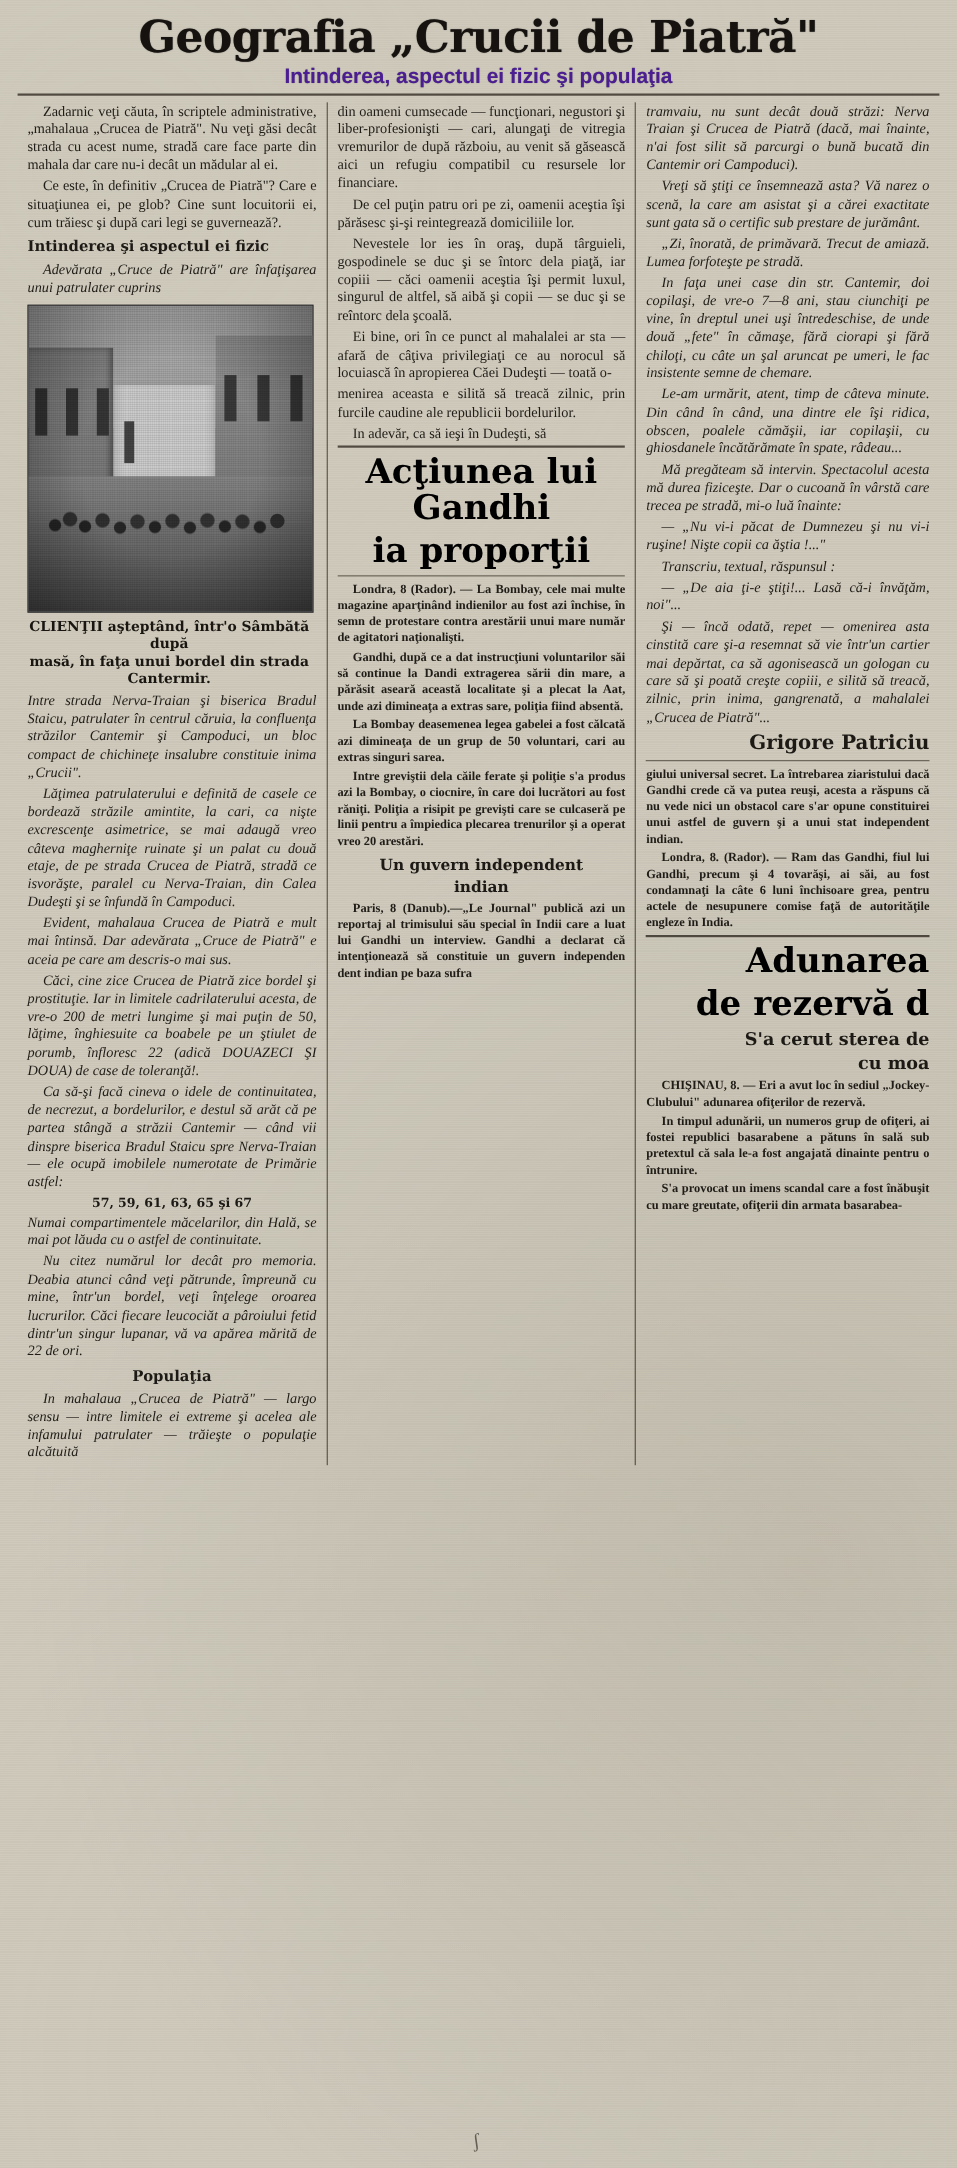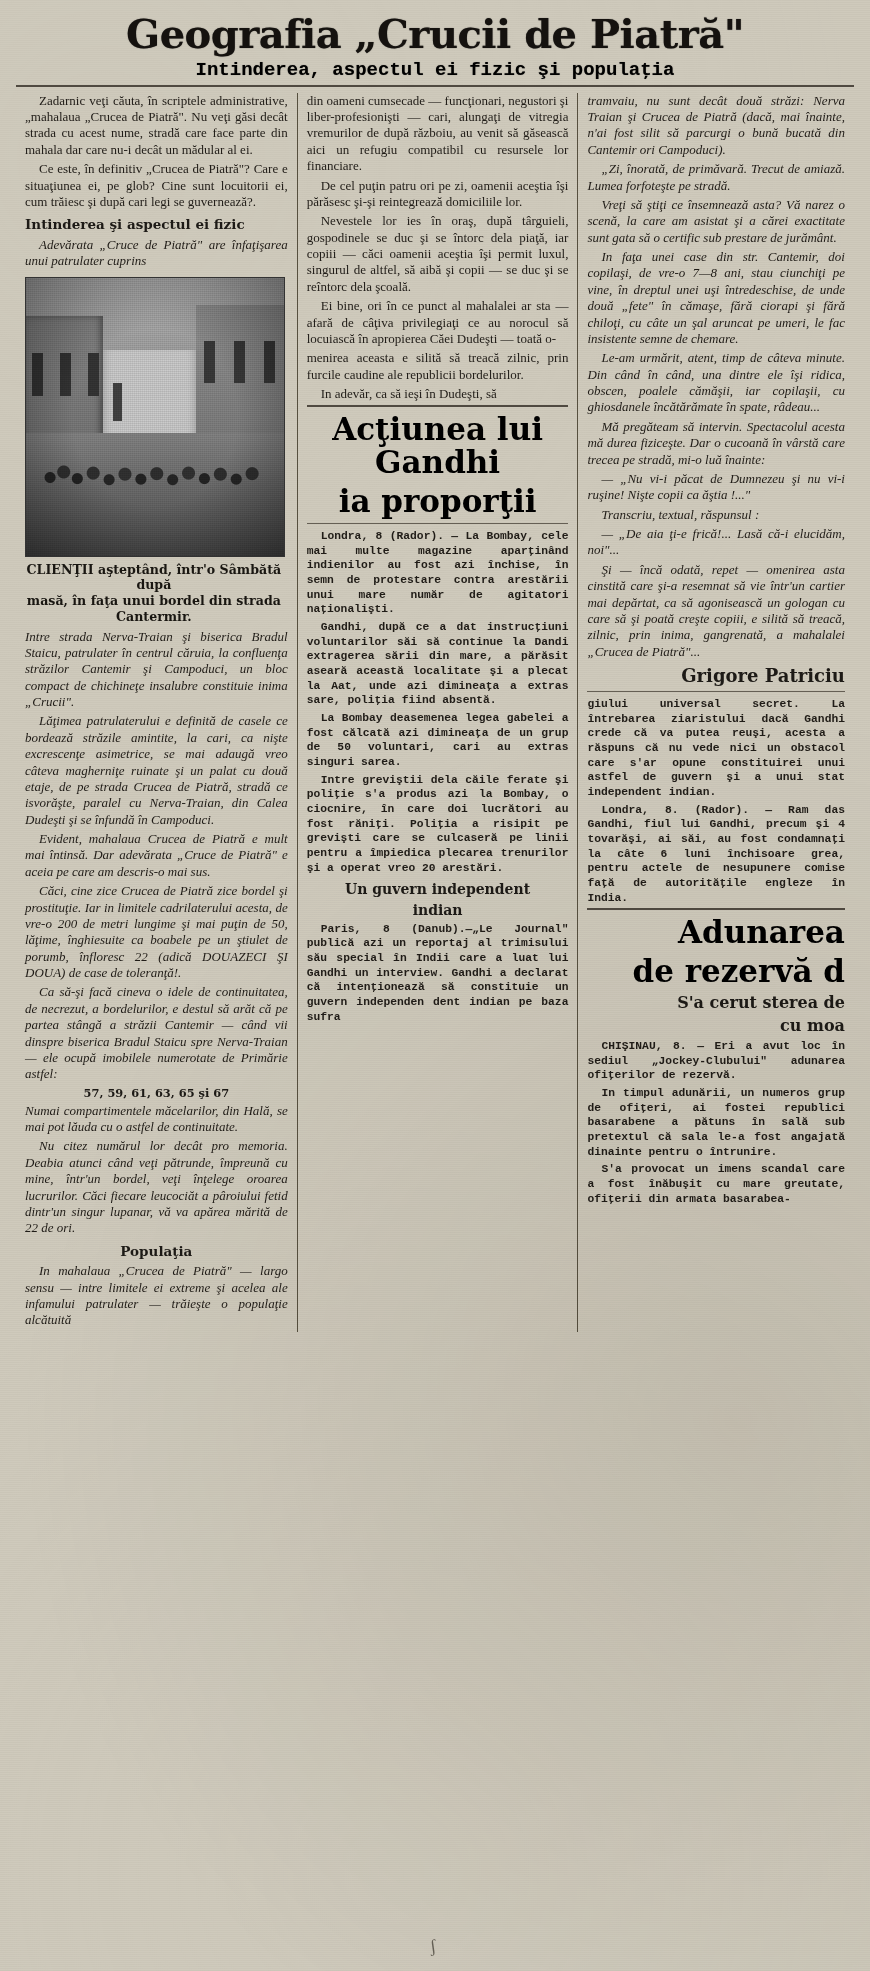--- a/index.html
+++ b/index.html
@@ -45,25 +45,25 @@
     font-weight: 700;
     font-size: 40px;
     line-height: 1.02;
     letter-spacing: -0.5px;
     color: #15120f;
     text-shadow: 0 0 1px rgba(0,0,0,0.55);
     margin: 0;
     padding: 0 0 2px 0;
   }
   .masthead-sub {
-    font-family: Liberation Mono, monospace;
+    font-family: Liberation Sans, sans-serif;
     font-weight: 700;
     font-size: 19px;
     line-height: 1.1;
-    color: #000000;
+    color: #4c1d95;
     margin: 3px 0 4px 0;
     text-shadow: 0 0 1px rgba(0,0,0,0.4);
   }
   .rule {
     border: 0;
     border-top: 2px solid #3a342b;
     margin: 3px 0 6px 0;
     opacity: .85;
   }
   .rule-thin {
@@ -220,21 +220,21 @@
   }
   .head-md {
     font-family: "DejaVu Serif", serif;
     font-weight: 700;
     font-size: 14px;
     line-height: 1.15;
     text-align: center;
     margin: 6px 0 4px 0;
   }
   .bold-p {
-    font-family: Liberation Mono, monospace;
+    font-family: Liberation Serif, serif;
     font-weight: 700;
     font-size: 11.3px;
     line-height: 1.3;
     text-align: justify;
     text-indent: 14px;
     margin: 0 0 3px 0;
   }
   .bold-p.noind { text-indent: 0; }
   .numlist {
     font-family: "DejaVu Serif", serif;
@@ -319,28 +319,28 @@
       <p class="bold-p">La Bombay deasemenea legea gabelei a fost călcată azi dimineaţa de un grup de 50 voluntari, cari au extras singuri sarea.</p>
       <p class="bold-p">Intre greviştii dela căile ferate şi poliţie s'a produs azi la Bombay, o ciocnire, în care doi lucrători au fost răniţi. Poliţia a risipit pe grevişti care se culcaseră pe linii pentru a împiedica plecarea trenurilor şi a operat vreo 20 arestări.</p>
 
       <div class="head-md">Un guvern independent</div>
       <div class="head-md" style="margin-top:0">indian</div>
       <p class="bold-p">Paris, 8 (Danub).—„Le Journal" publică azi un reportaj al trimisului său special în Indii care a luat lui Gandhi un interview. Gandhi a declarat că intenţionează să constituie un guvern independen dent indian pe baza sufra</p>
     </div>
 
     <div class="col" style="width: 33%;">
       <p class="it noind">tramvaiu, nu sunt decât două străzi: Nerva Traian şi Crucea de Piatră (dacă, mai înainte, n'ai fost silit să parcurgi o bună bucată din Cantemir ori Campoduci).</p>
+      <p class="it">Vreţi să ştiţi ce însemnează asta? Vă narez o scenă, la care am asistat şi a cărei exactitate sunt gata să o certific sub prestare de jurământ.</p>
       <p class="it">„Zi, înorată, de primăvară. Trecut de amiază. Lumea forfoteşte pe stradă.</p>
-      <p class="it">Vreţi să ştiţi ce însemnează asta? Vă narez o scenă, la care am asistat şi a cărei exactitate sunt gata să o certific sub prestare de jurământ.</p>
       <p class="it">In faţa unei case din str. Cantemir, doi copilaşi, de vre-o 7—8 ani, stau ciunchiţi pe vine, în dreptul unei uşi întredeschise, de unde două „fete" în cămaşe, fără ciorapi şi fără chiloţi, cu câte un şal aruncat pe umeri, le fac insistente semne de chemare.</p>
       <p class="it">Le-am urmărit, atent, timp de câteva minute. Din când în când, una dintre ele îşi ridica, obscen, poalele cămăşii, iar copilaşii, cu ghiosdanele încătărămate în spate, râdeau...</p>
       <p class="it">Mă pregăteam să intervin. Spectacolul acesta mă durea fiziceşte. Dar o cucoană în vârstă care trecea pe stradă, mi-o luă înainte:</p>
       <p class="it">— „Nu vi-i păcat de Dumnezeu şi nu vi-i ruşine! Nişte copii ca ăştia !..."</p>
       <p class="it">Transcriu, textual, răspunsul :</p>
-      <p class="it">— „De aia ţi-e frică!... Lasă că-i elucidăm, noi"...</p>
+      <p class="it">— „De aia ţi-e ştiţi!... Lasă că-i învăţăm, noi"...</p>
       <p class="it">Şi — încă odată, repet — omenirea asta cinstită care şi-a resemnat să vie într'un cartier mai depărtat, ca să agonisească un gologan cu care să şi poată creşte copiii, e silită să treacă, zilnic, prin inima, gangrenată, a mahalalei „Crucea de Piatră"...</p>
       <div class="byline">Grigore Patriciu</div>
 
       <hr class="rule-thin">
       <p class="bold-p noind">giului universal secret. La întrebarea ziaristului dacă Gandhi crede că va putea reuşi, acesta a răspuns că nu vede nici un obstacol care s'ar opune constituirei unui astfel de guvern şi a unui stat independent indian.</p>
       <p class="bold-p">Londra, 8. (Rador). — Ram das Gandhi, fiul lui Gandhi, precum şi 4 tovarăşi, ai săi, au fost condamnaţi la câte 6 luni închisoare grea, pentru actele de nesupunere comise faţă de autorităţile engleze în India.</p>
 
       <hr class="rule">
       <div class="head-xl" style="text-align:right">Adunarea</div>
       <div class="head-xl" style="text-align:right">de rezervă d</div>

